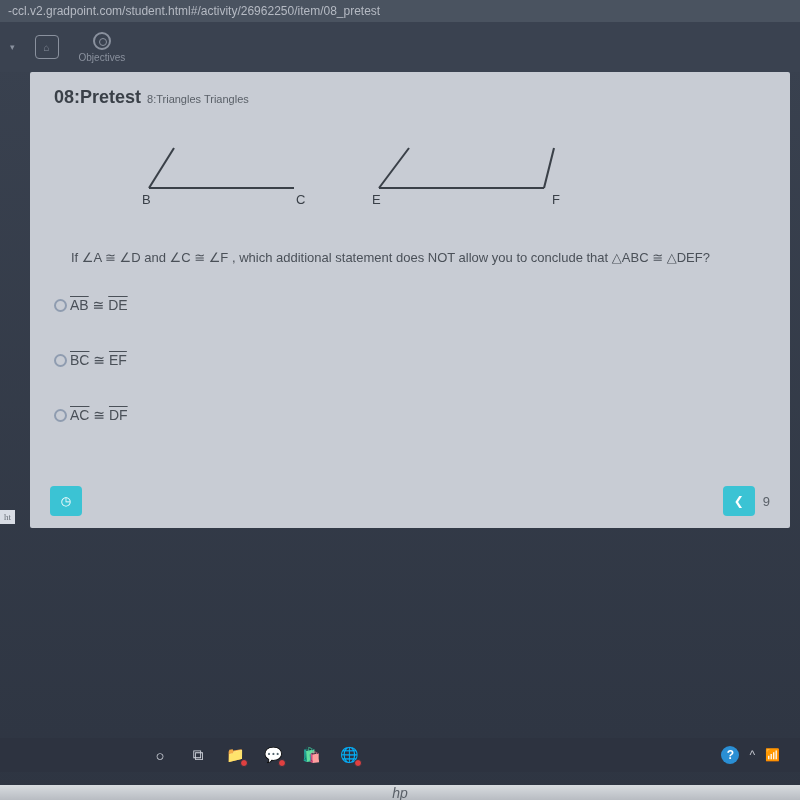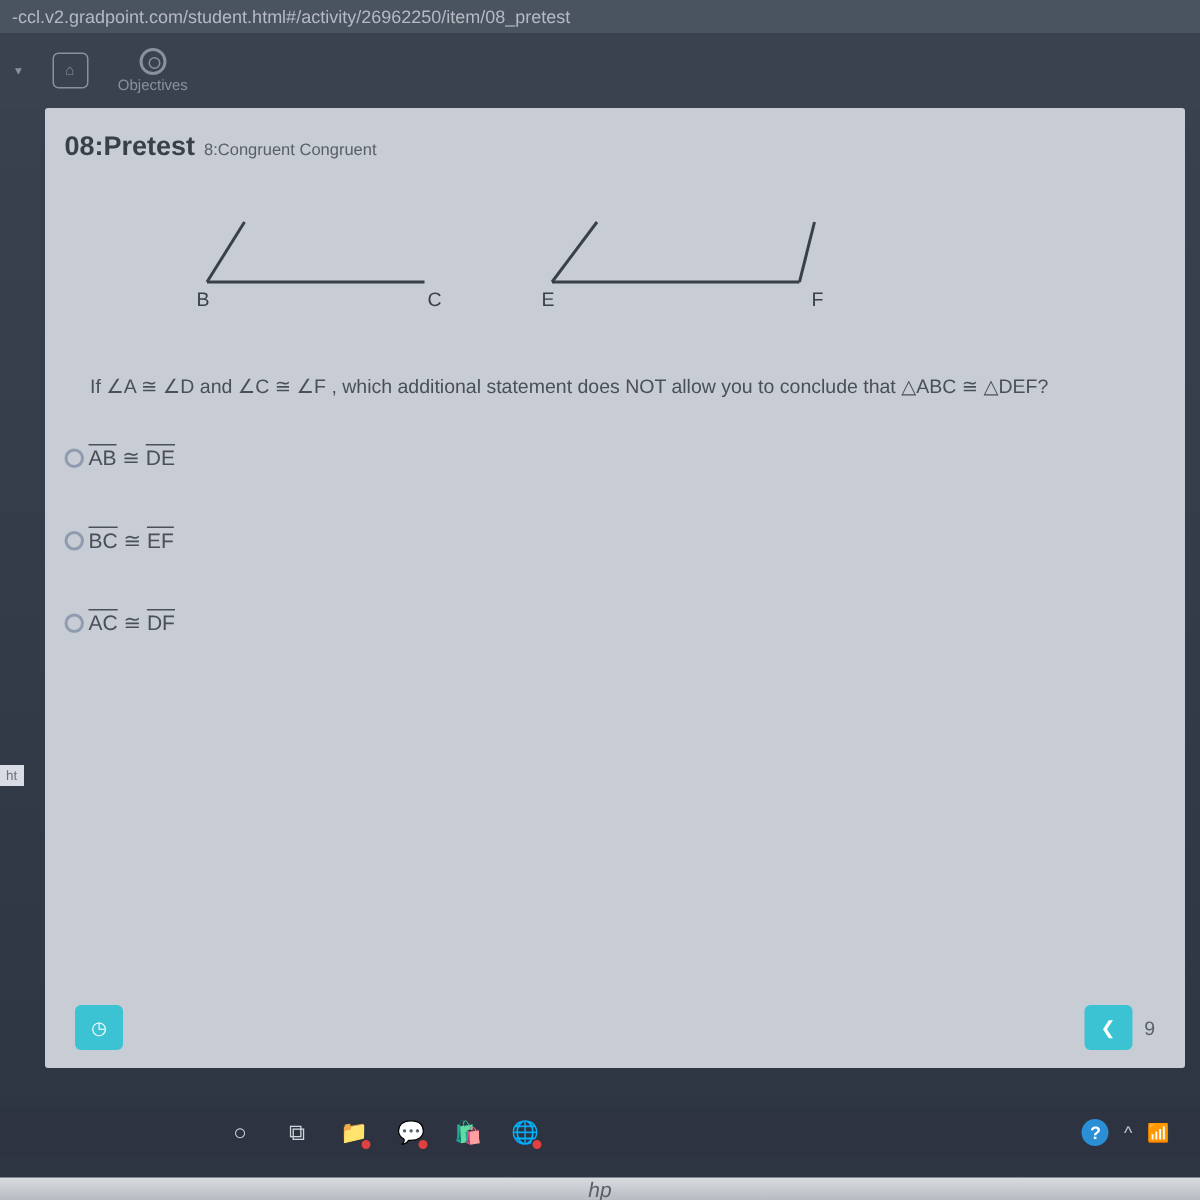--- a/index.html
+++ b/index.html
@@ -35,35 +35,36 @@
       font-size: 10px;
       gap: 2px;
     }
     .dropdown-arrow { font-size: 9px; color: #8a919e; }
     .home-circle { border: 1px solid #8a919e; border-radius: 4px; width:24px; height:24px; display:flex; align-items:center; justify-content:center;}
     .target-circle { border: 2px solid #8a919e; border-radius: 50%; width:18px; height:18px; position:relative;}
     .target-circle::after{content:'';position:absolute;width:6px;height:6px;border:1px solid #8a919e;border-radius:50%;top:4px;left:4px;}
     .content-area {
       background: #c8ccd4;
       margin: 0 10px 0 30px;
-      height: 640px;
+      height: 456px;
       border-radius: 2px;
-      padding: 15px 13px;
+      padding: 15px 24px;
       position: relative;
       color: #4a5058;
     }
     .side-tab {
       position: absolute;
       left: 0;
       top: 510px;
       background: #d8dce4;
       color: #6a7078;
       font-size: 9px;
       padding: 2px 4px;
       writing-mode: horizontal-tb;
+      font-family: Liberation Serif, serif;
     }
     .header-row { display: flex; align-items: baseline; gap: 6px; margin-bottom: 30px;}
     .test-title { font-size: 18px; font-weight: bold; color: #3a4048;}
     .test-subtitle { font-size: 11px; color: #5a6068;}
     .triangles-row {
       display: flex;
       gap: 40px;
       margin: 20px 0 40px 50px;
     }
     .triangle-svg { display: block; }
@@ -166,21 +167,21 @@
     <div class="target-circle"></div>
     <span>Objectives</span>
   </div>
 </div>
 
 <div class="side-tab">ht</div>
 
 <div class="content-area">
   <div class="header-row">
     <span class="test-title">08:Pretest</span>
-    <span class="test-subtitle">8:Congruent Congruent</span>
+    <span class="test-subtitle">8:Triangles Triangles</span>
   </div>
 
   <div class="triangles-row">
     <svg class="triangle-svg" width="210" height="70">
       <line x1="45" y1="50" x2="70" y2="10" stroke="#3a4048" stroke-width="2"></line>
       <line x1="45" y1="50" x2="190" y2="50" stroke="#3a4048" stroke-width="2"></line>
       <text x="38" y="66" font-size="13" fill="#3a4048">B</text>
       <text x="192" y="66" font-size="13" fill="#3a4048">C</text>
     </svg>
     <svg class="triangle-svg" width="210" height="70">

